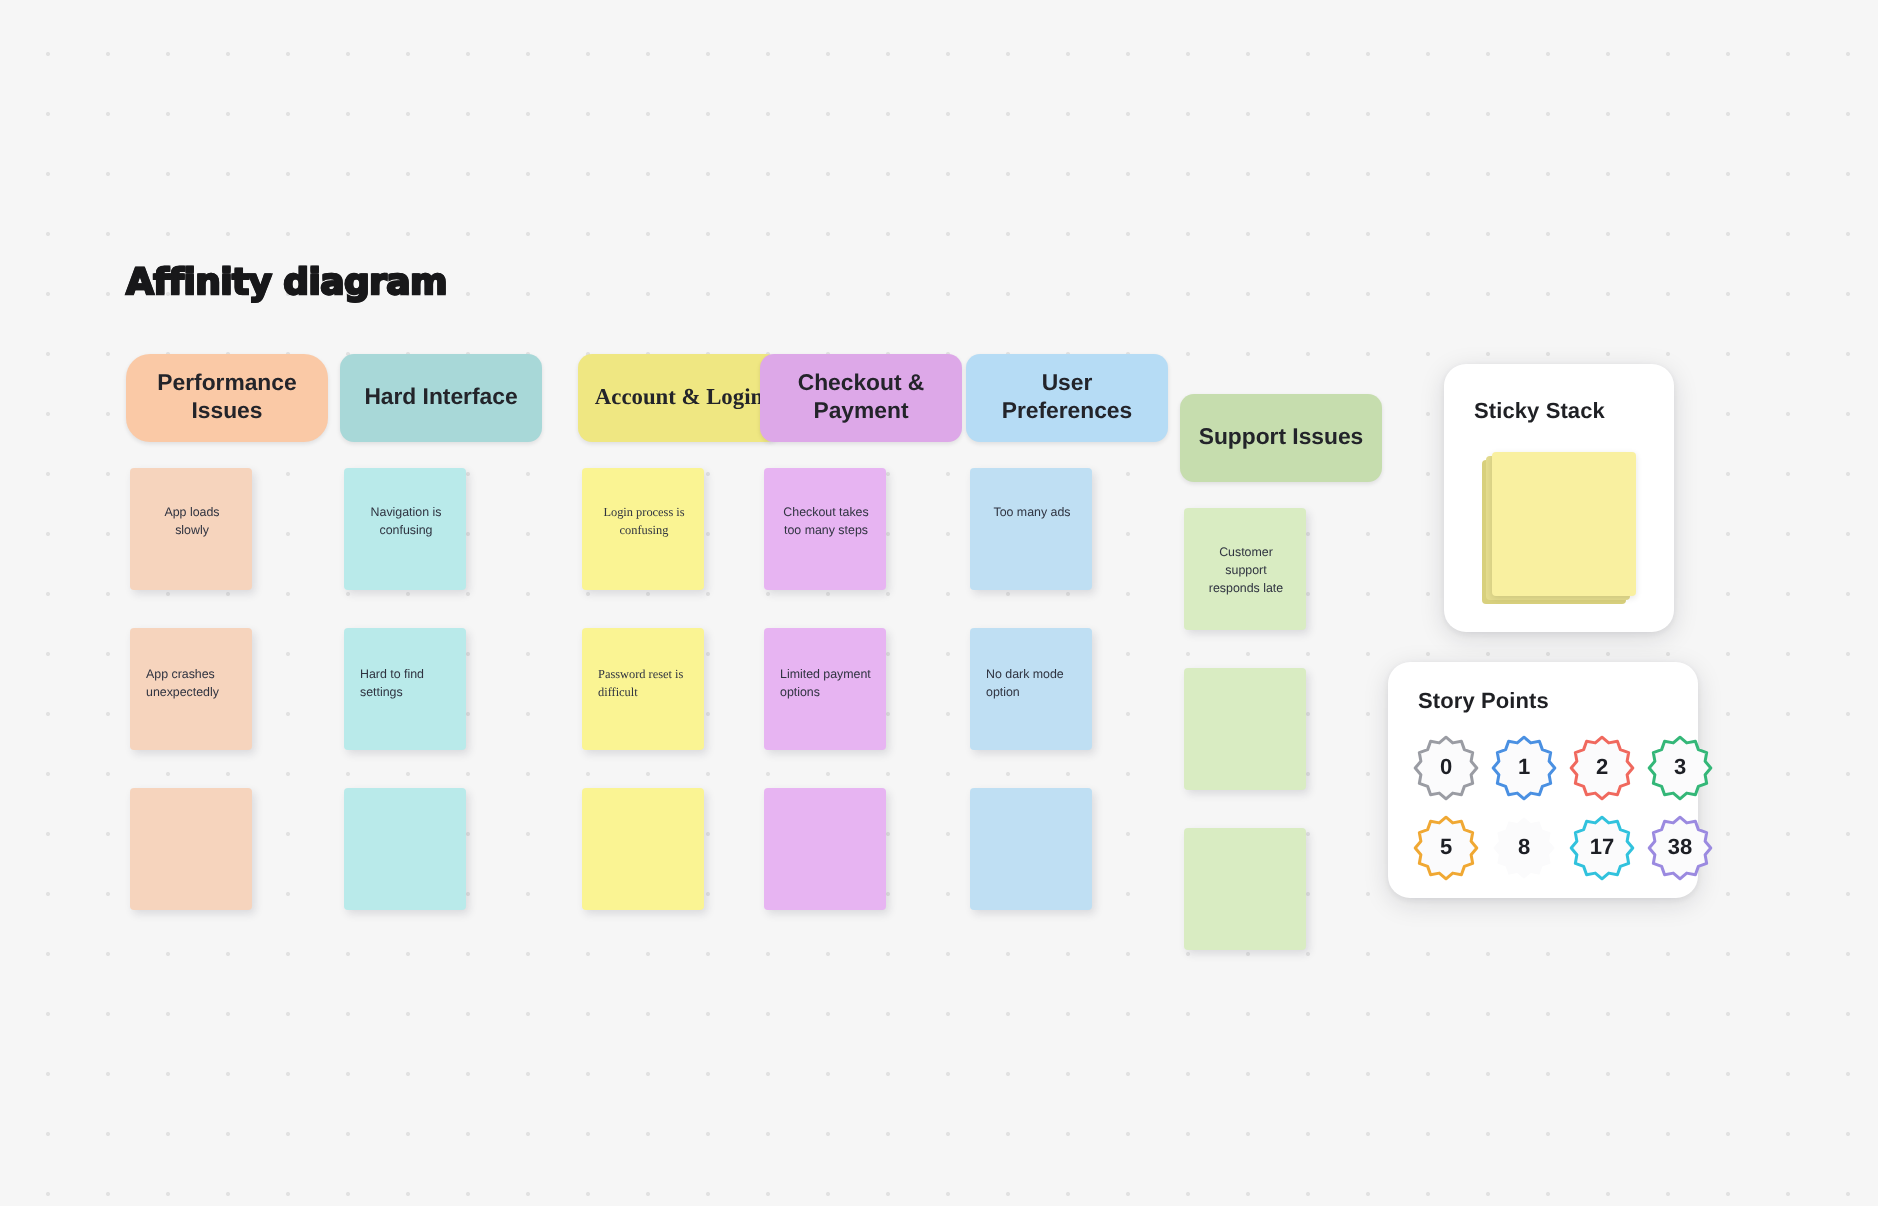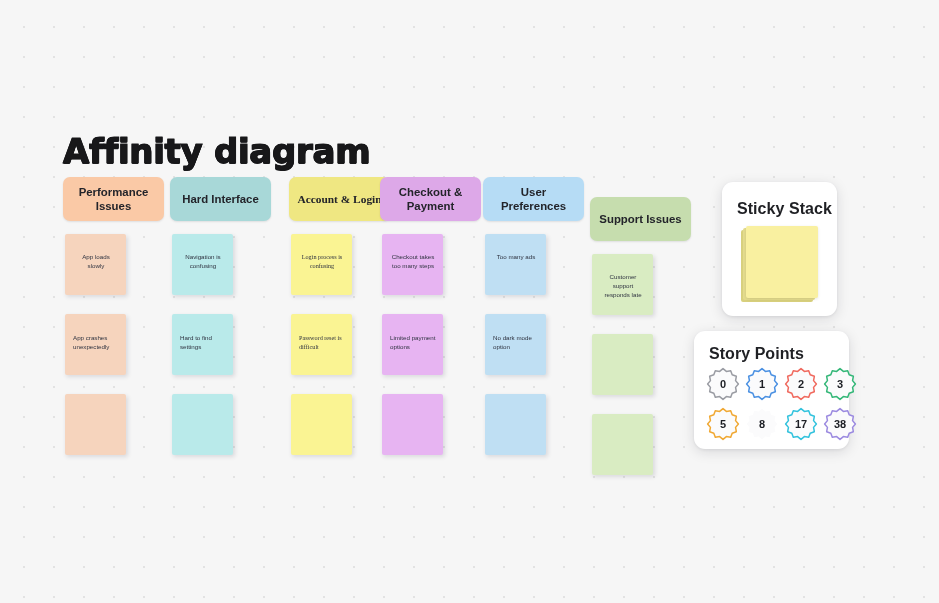--- a/index.html
+++ b/index.html
@@ -24,21 +24,21 @@
     background-size: 30px 30px;
     background-position: 9px 12px;
   }
 
   
   #board-title {
     position: absolute;
     left: 63px;
     top: 131px;
     font-family: "DejaVu Sans", sans-serif;
-    font-size: 34px;
+    font-size: 18px;
     font-weight: 700;
     letter-spacing: -0.3px;
     color: #18181a;
     -webkit-text-stroke: 1.15px #18181a;
     text-shadow: 0.5px 0 0 #18181a, -0.5px 0 0 #18181a, 0 0.5px 0 #1c1c1e, 0 -0.4px 0 #2a2a2c;
     white-space: nowrap;
   }
 
   
   .column {
@@ -82,21 +82,21 @@
   .note.row2 { top: 217px; }
 
   
   .panel {
     position: absolute;
     background: #ffffff;
     border-radius: 11px;
     box-shadow: 0 3px 13px rgba(25,25,40,0.13), 0 1px 3px rgba(25,25,40,0.07);
   }
   .panel-title {
-    font-size: 16px;
+    font-size: 11px;
     font-weight: 700;
     color: #1f2024;
     letter-spacing: 0.05px;
   }
 
   #sticky-stack-panel {
     left: 722px;
     top: 182px;
     width: 115px;
     height: 134px;
@@ -164,21 +164,21 @@
 </style>
 </head>
 <body>
 
 <div id="canvas"></div>
 
 <div id="board-title">Affinity diagram</div>
 
 <div id="columns-container">
     <div class="column" style="left: 63px;">
-      <div class="cat-header" style="background: rgb(250, 201, 166);">Performance Issues</div>
+      <div class="cat-header" style="background: rgb(250, 201, 166); border-radius: 12px;">Performance Issues</div>
       <div class="note row0" style="background: rgb(246, 212, 189);">App loads slowly</div>
       <div class="note row1" style="background: rgb(246, 212, 189);">App crashes unexpectedly</div>
       <div class="note row2" style="background: rgb(246, 212, 189);"></div>
     </div>
     <div class="column" style="left: 170px;">
       <div class="cat-header" style="background: rgb(168, 216, 216);">Hard Interface</div>
       <div class="note row0" style="background: rgb(185, 234, 234);">Navigation is confusing</div>
       <div class="note row1" style="background: rgb(185, 234, 234);">Hard to find settings</div>
       <div class="note row2" style="background: rgb(185, 234, 234);"></div>
     </div>

